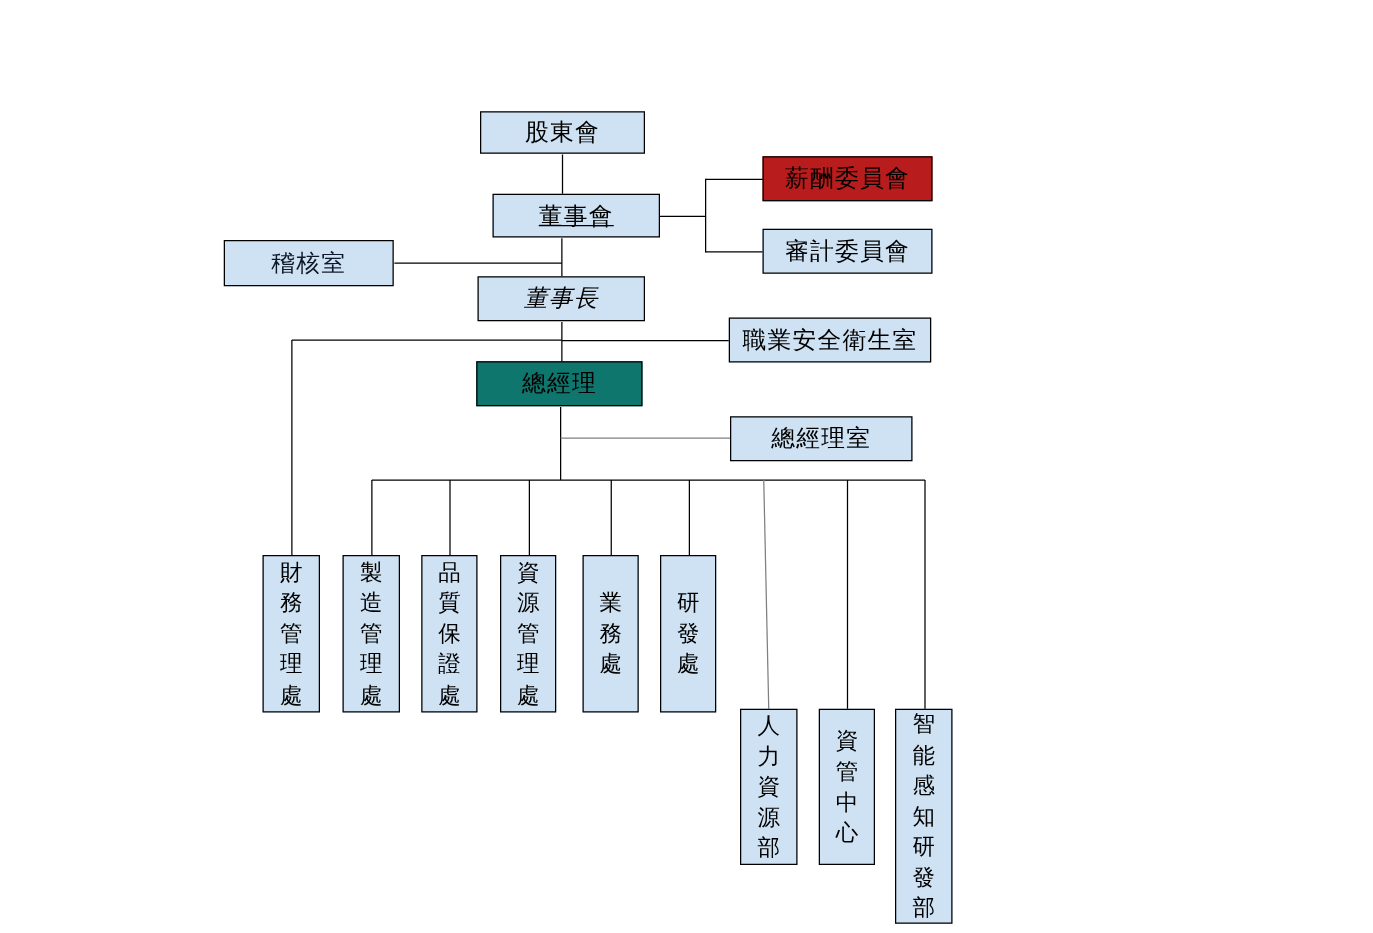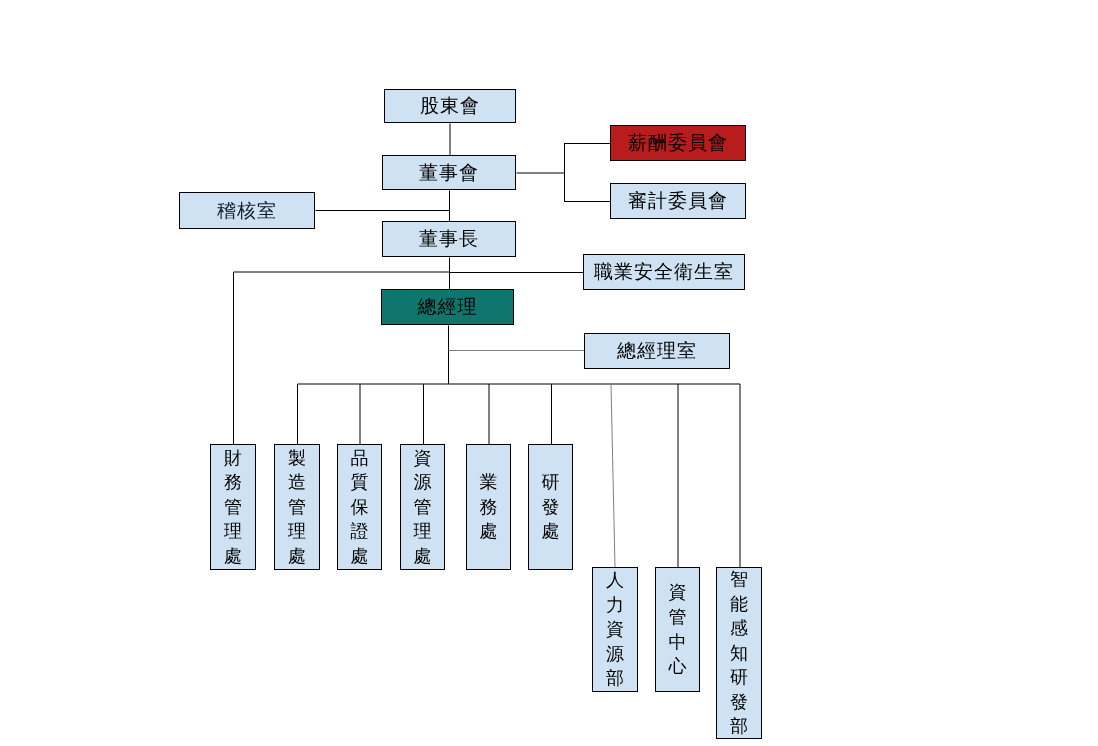--- a/index.html
+++ b/index.html
@@ -69,33 +69,33 @@
         <line x1="551" y1="345.5" x2="551" y2="406" stroke="#000000" stroke-width="1"></line>
         <line x1="610.5" y1="345.5" x2="614.5" y2="529" stroke="#7f7f7f" stroke-width="1"></line>
         <line x1="677.5" y1="345.5" x2="677.5" y2="529" stroke="#000000" stroke-width="1"></line>
         <line x1="739.5" y1="345.5" x2="739.5" y2="529" stroke="#000000" stroke-width="1"></line>
       </g>
   </svg>
 
 <div class="node h" style="left: 384px; top: 51px; width: 132px; height: 34px; background: rgb(207, 226, 243); border: 1px solid rgb(0, 0, 0); color: rgb(0, 0, 0);">
       <span>股東會</span>
     </div>
-    <div class="node h" style="left: 382px; top: 117px; width: 134px; height: 35px; background: rgb(207, 226, 243); border: 1px solid rgb(0, 0, 0); color: rgb(0, 0, 0);">
+    <div class="node h" style="left: 394px; top: 117px; width: 134px; height: 35px; background: rgb(207, 226, 243); border: 1px solid rgb(0, 0, 0); color: rgb(0, 0, 0); text-decoration: underline;">
       <span>董事會</span>
     </div>
     <div class="node h" style="left: 610px; top: 87px; width: 136px; height: 36px; background: #b91c1c; border: 1px solid rgb(0, 0, 0); color: rgb(0, 0, 0);">
       <span>薪酬委員會</span>
     </div>
     <div class="node h" style="left: 610px; top: 145px; width: 136px; height: 36px; background: rgb(207, 226, 243); border: 1px solid rgb(0, 0, 0); color: rgb(0, 0, 0); justify-content: center;">
       <span>審計委員會</span>
     </div>
     <div class="node h" style="left: 179px; top: 154px; width: 136px; height: 37px; background: rgb(207, 226, 243); border: 1px solid rgb(0, 0, 0); color: #0f172a;">
       <span>稽核室</span>
     </div>
-    <div class="node h" style="left: 382px; top: 183px; width: 134px; height: 36px; background: rgb(207, 226, 243); border: 1px solid rgb(0, 0, 0); color: rgb(0, 0, 0);">
+    <div class="node h" style="left: 382px; top: 183px; width: 134px; height: 36px; background: rgb(207, 226, 243); border: 1px solid rgb(0, 0, 0); color: rgb(0, 0, 0); font-style: italic;">
       <span>董事長</span>
     </div>
     <div class="node h" style="left: 583px; top: 216px; width: 162px; height: 36px; background: rgb(207, 226, 243); border: 1px solid rgb(0, 0, 0); color: rgb(0, 0, 0);">
       <span>職業安全衛生室</span>
     </div>
     <div class="node h" style="left: 381px; top: 251px; width: 133px; height: 36px; background: #0f766e; border: 1px solid rgb(0, 0, 0); color: rgb(0, 0, 0);">
       <span>總經理</span>
     </div>
     <div class="node h" style="left: 584px; top: 295px; width: 146px; height: 36px; background: rgb(207, 226, 243); border: 1px solid rgb(0, 0, 0); color: rgb(0, 0, 0);">
       <span>總經理室</span>

